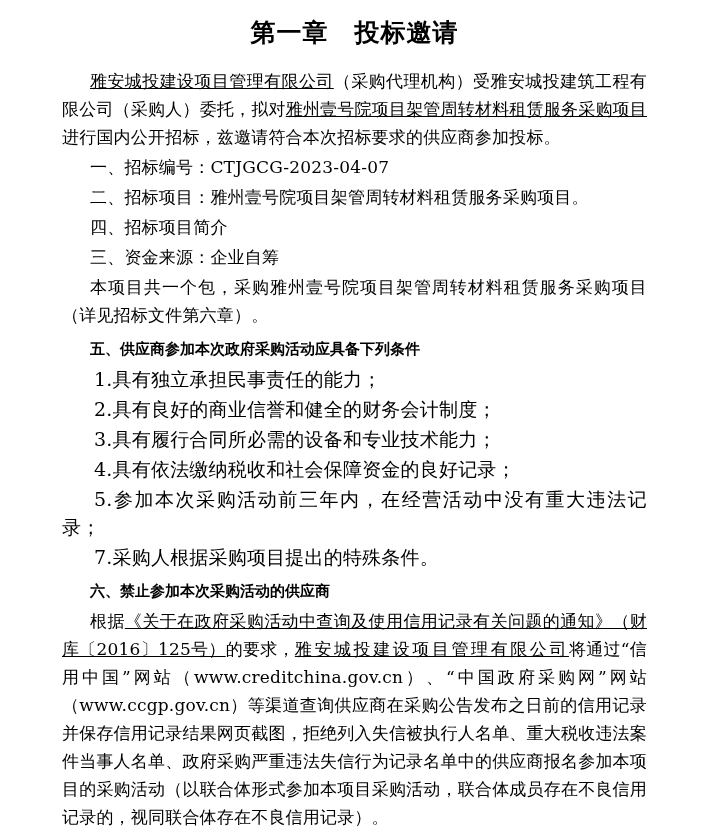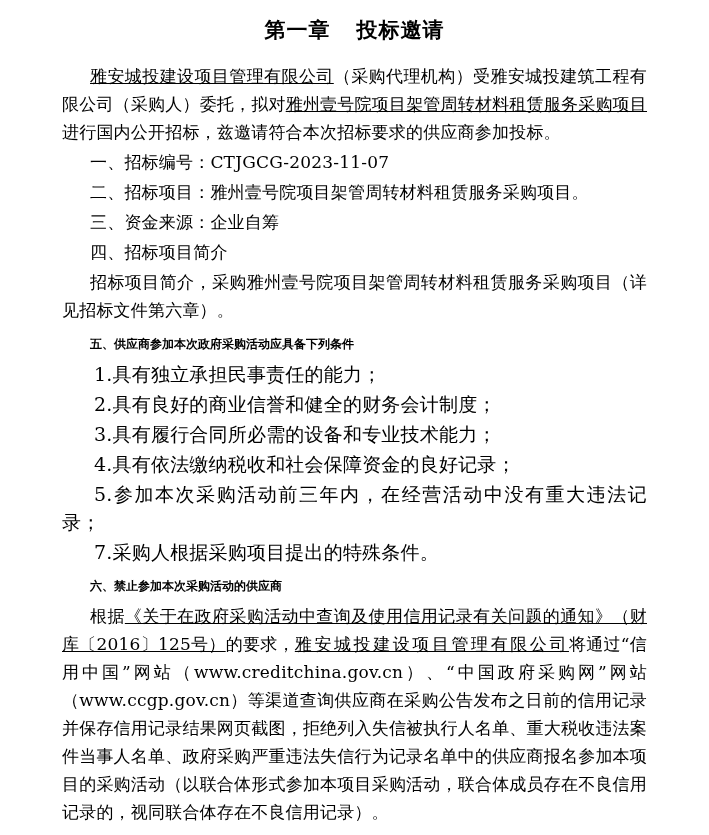--- a/index.html
+++ b/index.html
@@ -13,21 +13,21 @@
     background: #ffffff;
     position: relative;
     overflow: hidden;
     font-family: "DejaVu Serif", serif;
     color: #000000;
     box-sizing: border-box;
     padding: 0 62px 0 62px;
   }
   .doc-title {
     text-align: center;
-    font-size: 21px;
+    font-size: 25px;
     font-weight: bold;
     letter-spacing: 1px;
     margin-top: 16px;
     margin-bottom: 18px;
     font-family: Liberation Mono, monospace;
   }
   .doc-title .gap {
     display: inline-block;
     width: 26px;
   }
@@ -51,44 +51,44 @@
   }
   .underline {
     text-decoration: underline;
   }
   .spaced {
     letter-spacing: 2.5px;
   }
   .section-head {
     font-weight: bold;
     text-indent: 28px;
-    font-size: 12px;
+    font-size: 15px;
     line-height: 28px;
     margin: 16px 0 2px 0;
   }
   .blk {
     margin-top: 6px;
   }
 </style>
 </head>
 <body>
 
 <div class="page">
 
   <div class="doc-title">
     <span>第一章</span><span class="gap"></span><span>投标邀请</span>
   </div>
 
   <p class="para indent"><span class="underline">雅安城投建设项目管理有限公司</span><span>（采购代理机构）受雅安城投建筑工程有限公司（采购人）委托，拟对</span><span class="underline">雅州壹号院项目架管周转材料租赁服务采购项目</span><span>进行国内公开招标，兹邀请符合本次招标要求的供应商参加投标。</span></p>
 
-  <p class="para item">一、招标编号：CTJGCG-2023-11-07</p>
+  <p class="para item">一、招标编号：CTJGCG-2023-04-07</p>
   <p class="para item">二、招标项目：雅州壹号院项目架管周转材料租赁服务采购项目。</p>
+  <p class="para item">四、招标项目简介</p>
   <p class="para item">三、资金来源：企业自筹</p>
-  <p class="para item">四、招标项目简介</p>
-  <p class="para indent">招标项目简介，采购雅州壹号院项目架管周转材料租赁服务采购项目（详见招标文件第六章）。</p>
+  <p class="para indent">本项目共一个包，采购雅州壹号院项目架管周转材料租赁服务采购项目（详见招标文件第六章）。</p>
 
   <p class="section-head blk">五、供应商参加本次政府采购活动应具备下列条件</p>
   <p class="para subitem">1.具有独立承担民事责任的能力；</p>
   <p class="para subitem">2.具有良好的商业信誉和健全的财务会计制度；</p>
   <p class="para subitem">3.具有履行合同所必需的设备和专业技术能力；</p>
   <p class="para subitem">4.具有依法缴纳税收和社会保障资金的良好记录；</p>
   <p class="para subitem">5.参加本次采购活动前三年内，在经营活动中没有重大违法记录；</p>
   <p class="para subitem">7.采购人根据采购项目提出的特殊条件。</p>
 
   <p class="section-head blk">六、禁止参加本次采购活动的供应商</p>

